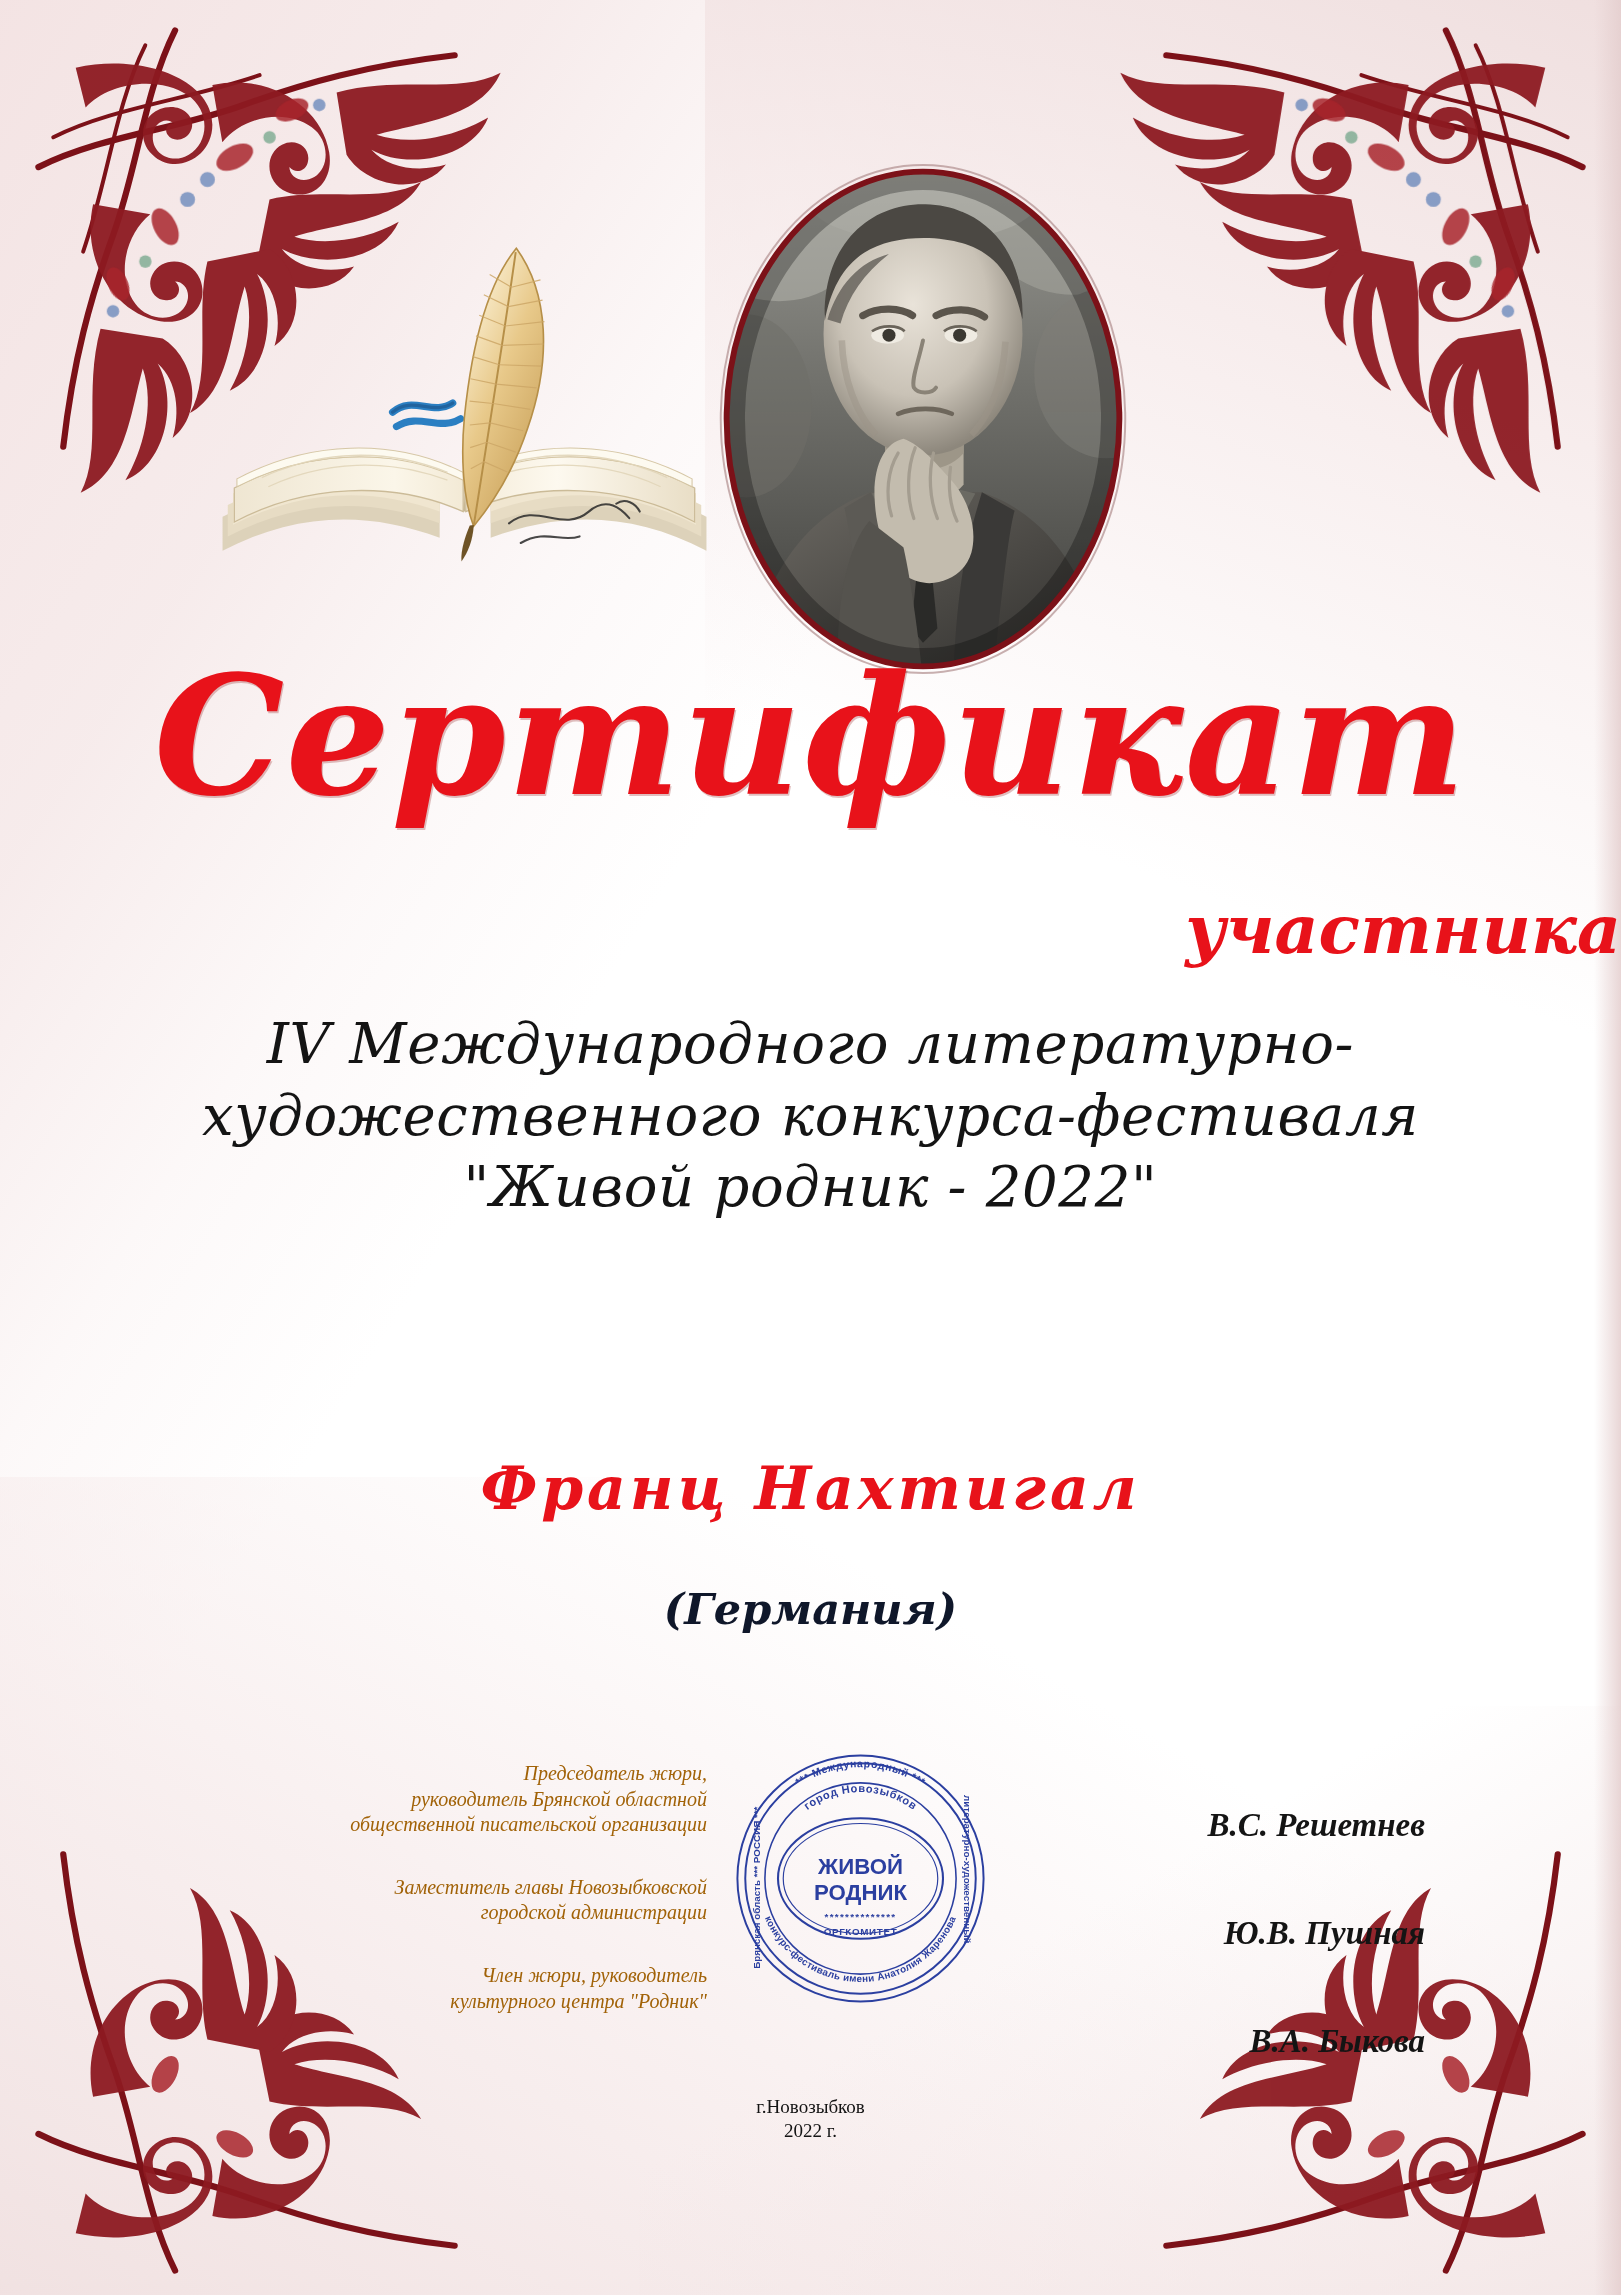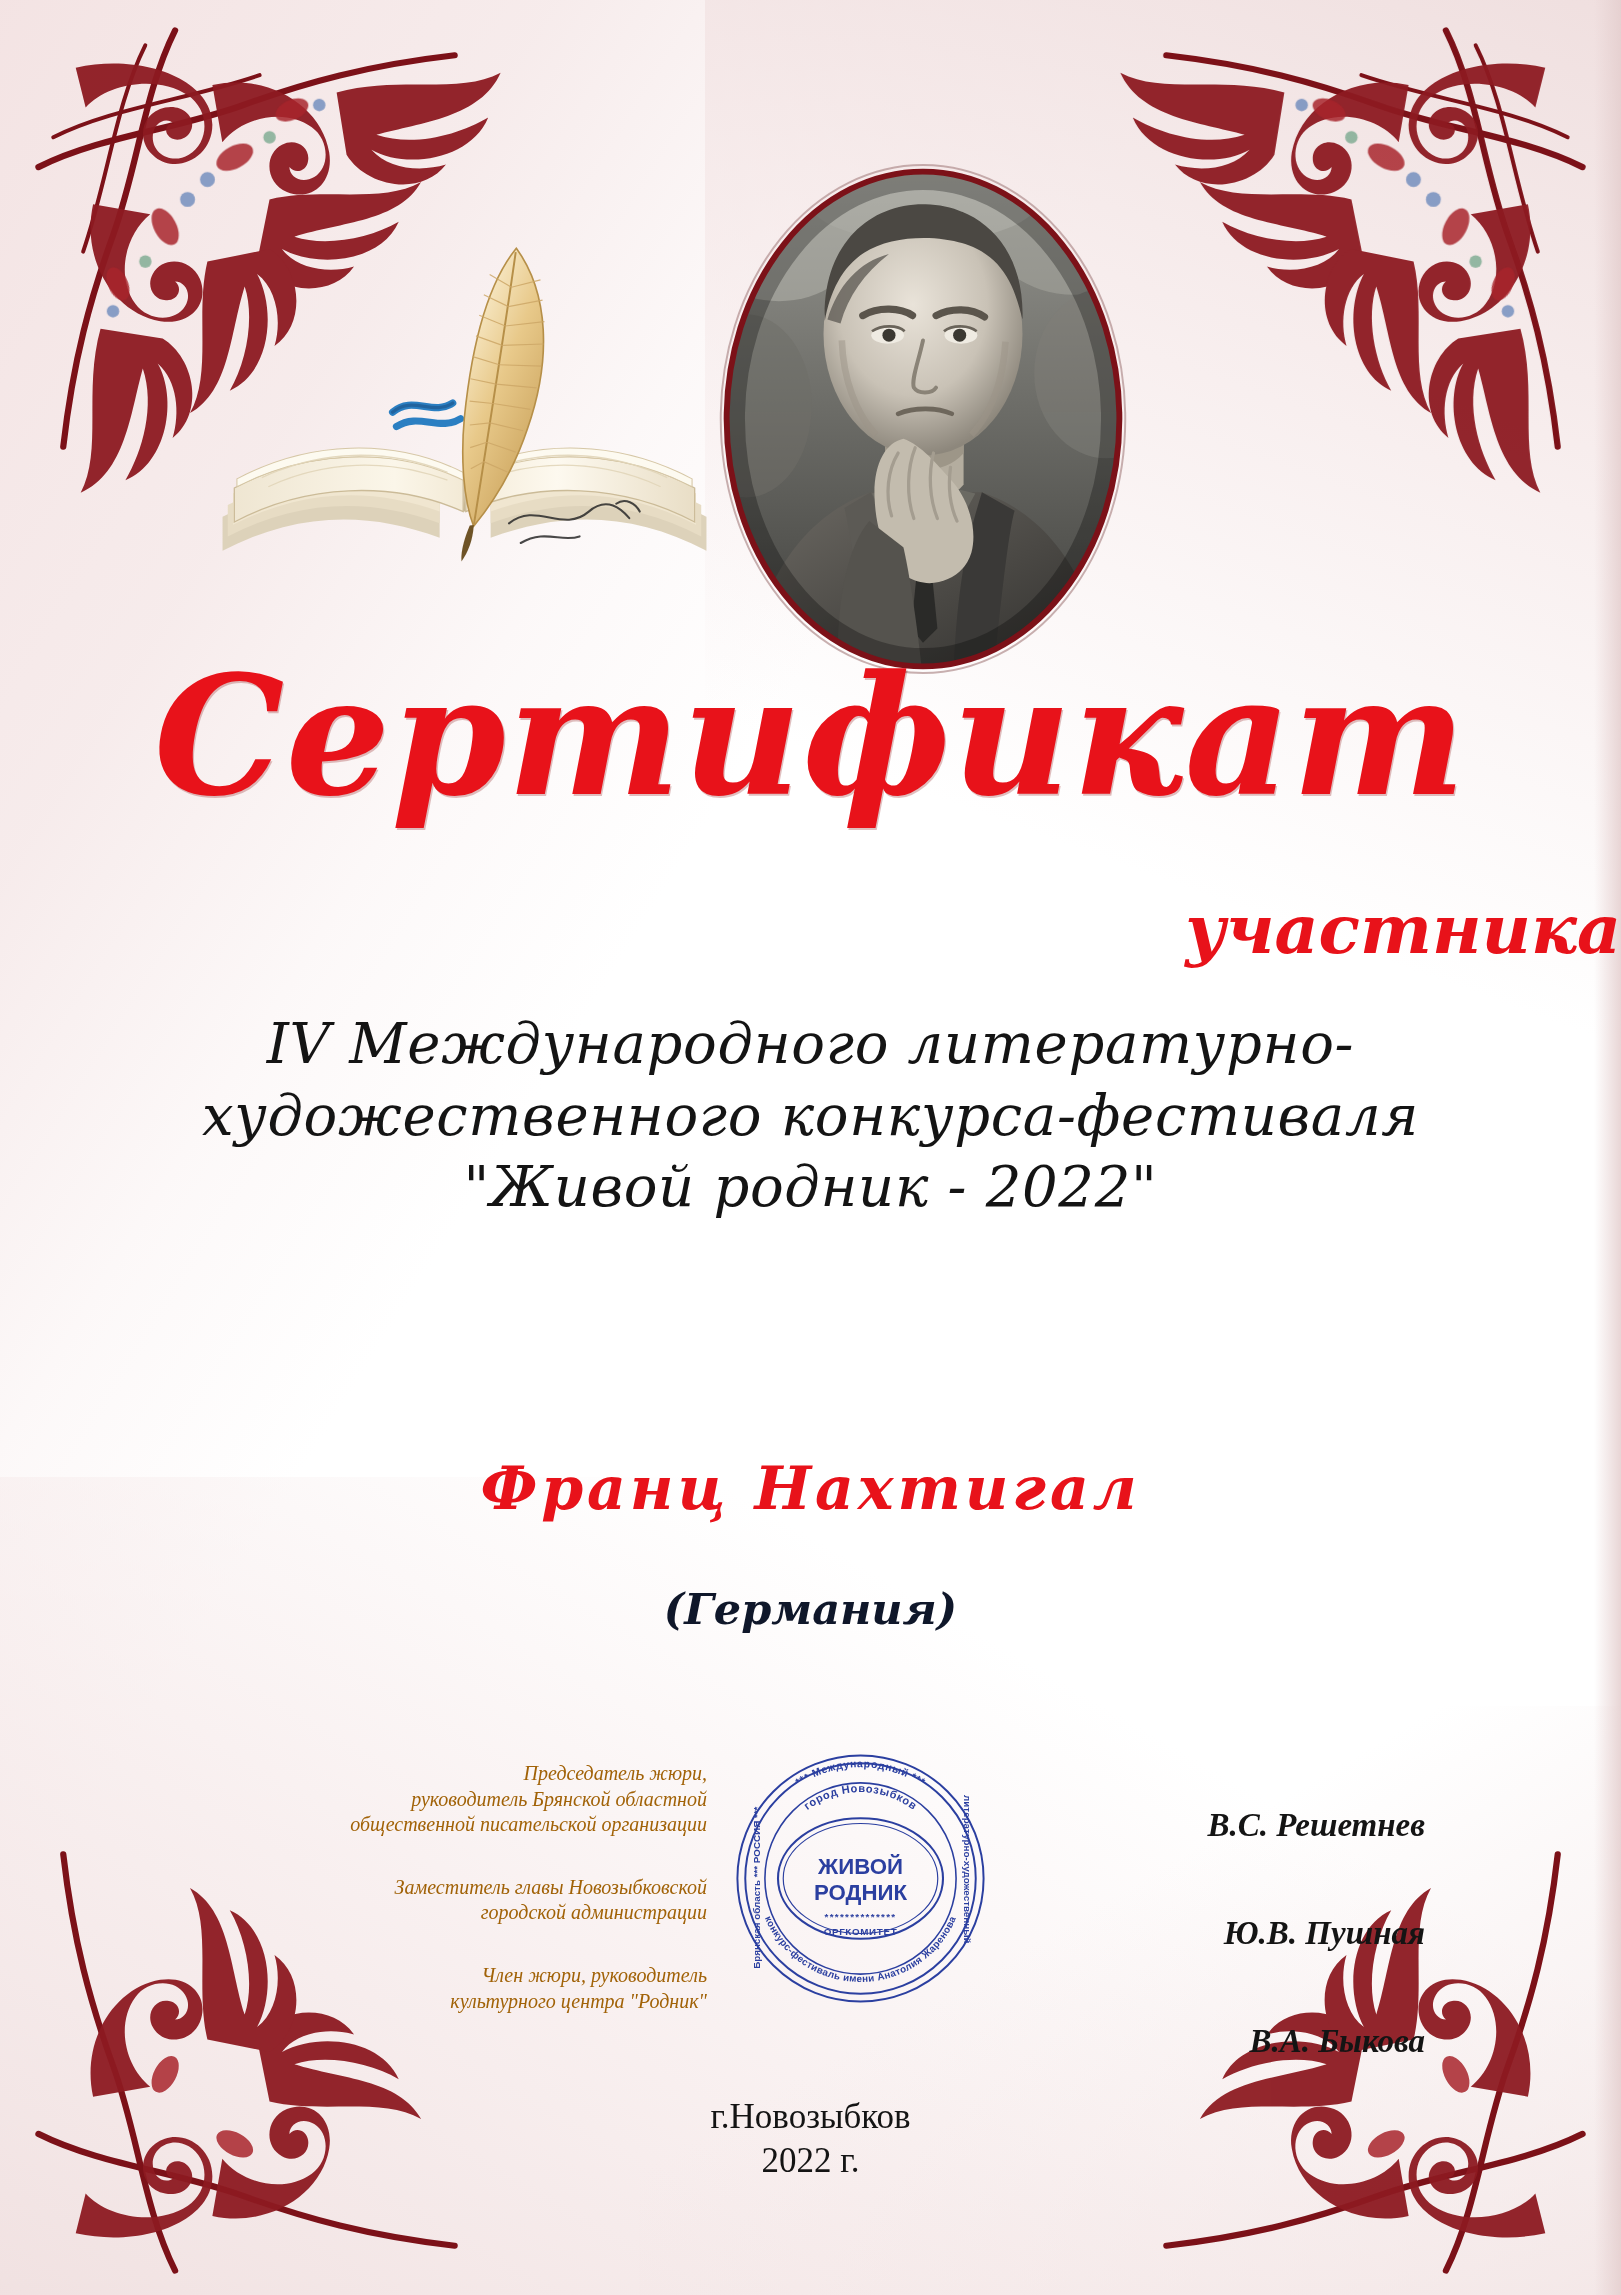--- a/index.html
+++ b/index.html
@@ -204,21 +204,21 @@
     width: 275px;
     height: 275px;
   }
 
   .place {
     position: absolute;
     left: 0; right: 0;
     top: 2095px;
     text-align: center;
     font-family: "Liberation Serif", serif;
-    font-size: 35px;
+    font-size: 19px;
     line-height: 1.25;
     color: #141414;
   }
 </style>
 </head>
 <body>
 
 <div id="certificate">
 
   <div class="bg-layer">

